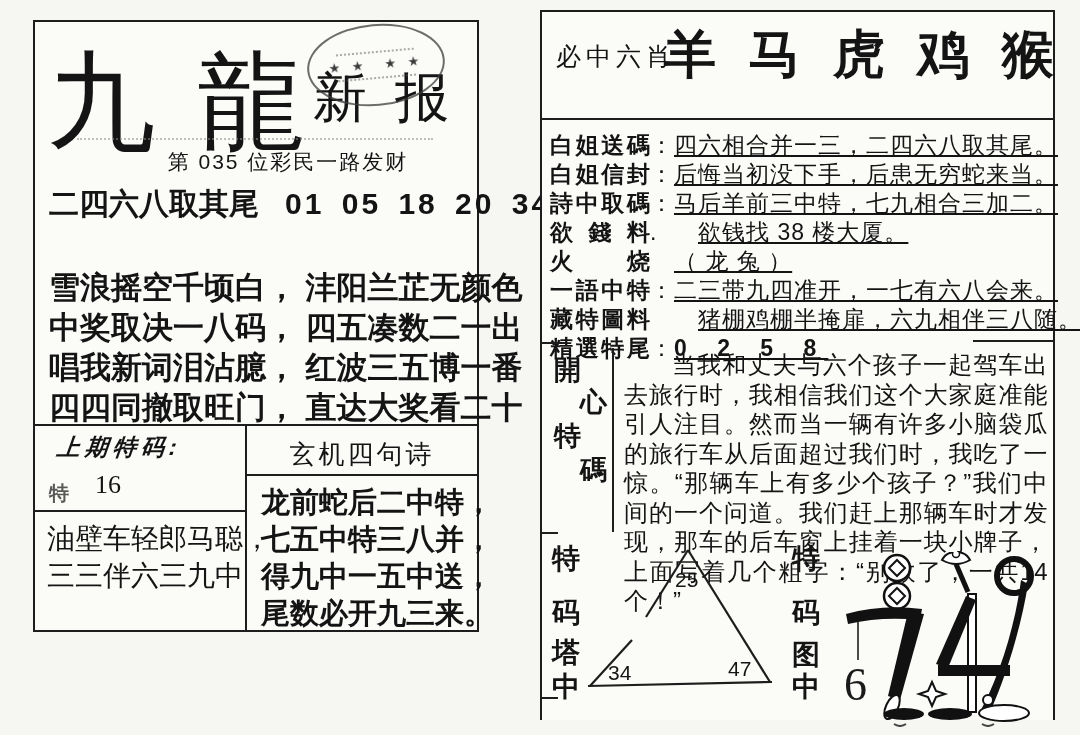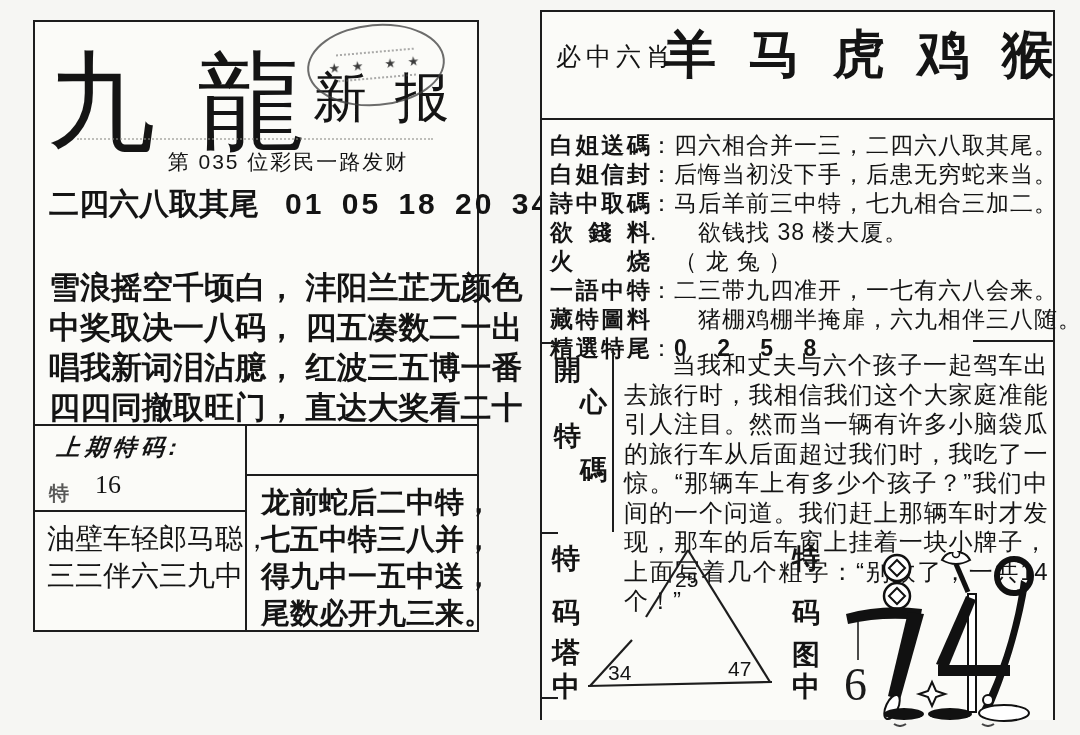--- a/index.html
+++ b/index.html
@@ -44,21 +44,21 @@
   .te-label { position:absolute; left:14px; top:458px; font-size:20px; font-weight:bold; opacity:.7; }
   .te-value { position:absolute; left:60px; top:448px; font-size:26px; font-family:Liberation Serif, serif; }
   .lastissue-note { position:absolute; left:12px; top:498px; font-size:28px; font-weight:normal; line-height:37px; white-space:nowrap; }
   .mystery-header { position:absolute; left:210px; top:415px; width:234px; text-align:center; font-size:26px; letter-spacing:3px; }
   .mystery-poem { position:absolute; left:226px; top:462px; font-size:29px; font-weight:bold; line-height:37px; white-space:nowrap; }
   
   .panel-right { left:540px; top:10px; width:515px; height:710px; border:2px solid #1d1d1d; border-bottom:none; }
   .rp-header-label { position:absolute; left:14px; top:28px; font-size:25px; font-weight:normal; letter-spacing:5px; }
   .rp-zodiacs { position:absolute; left:122px; top:8px; font-size:52px; font-weight:bold; letter-spacing:9px; white-space:nowrap; }
   .rp-hline { position:absolute; left:0; top:106px; width:100%; border-top:2px solid #1d1d1d; }
-  .tips { position:absolute; left:8px; top:118px; width:500px; }
+  .tips { position:absolute; left:8px; top:118px; width:500px;text-decoration:underline; }
   .tip-row { height:29px; font-size:23px; white-space:nowrap; }
   .tip-label { display:inline-block; width:100px; text-align:justify; text-align-last:justify; font-weight:bold; vertical-align:bottom; }
   .tip-sep { display:inline-block; width:14px; }
   .tip-text { margin-left:10px; letter-spacing:1px; }
   .tip-row.indent .tip-text { margin-left:34px; }
   .tip-row.digits .tip-text { letter-spacing:12px; font-weight:bold; }
   .rp-sep-left { position:absolute; left:0; top:330px; width:24px; border-top:2px solid #1d1d1d; }
   .rp-sep-right { position:absolute; right:0; top:328px; width:80px; border-top:2px solid #1d1d1d; }
   .story-vline { position:absolute; left:70px; top:336px; height:184px; border-left:2px solid #1d1d1d; }
   .vchar { position:absolute; font-size:27px; font-weight:bold; }
@@ -103,20 +103,21 @@
     <div class="lt-rightline"></div>
 
     <div class="lastissue-header">上期特码:</div>
     <div class="te-label">特</div>
     <div class="te-value">16</div>
     <div class="lastissue-note">
       <div>油壁车轻郎马聪，</div>
       <div>三三伴六三九中</div>
     </div>
 
+    <div class="mystery-header">玄机四句诗</div>
     <div class="mystery-poem">
       <div>龙前蛇后二中特，</div>
       <div>七五中特三八并，</div>
       <div>得九中一五中送，</div>
       <div>尾数必开九三来。</div>
     </div>
   </div>
 
   <div class="panel panel-right">
     <div class="rp-header-label">必中六肖</div>

